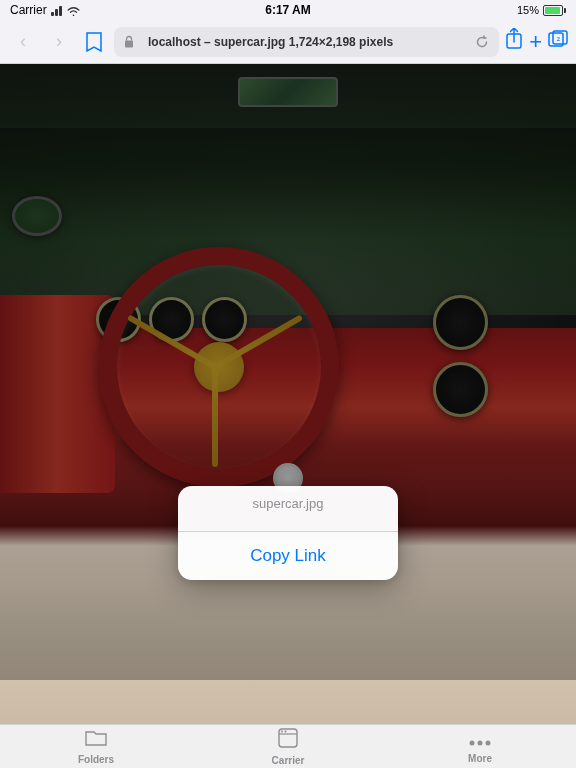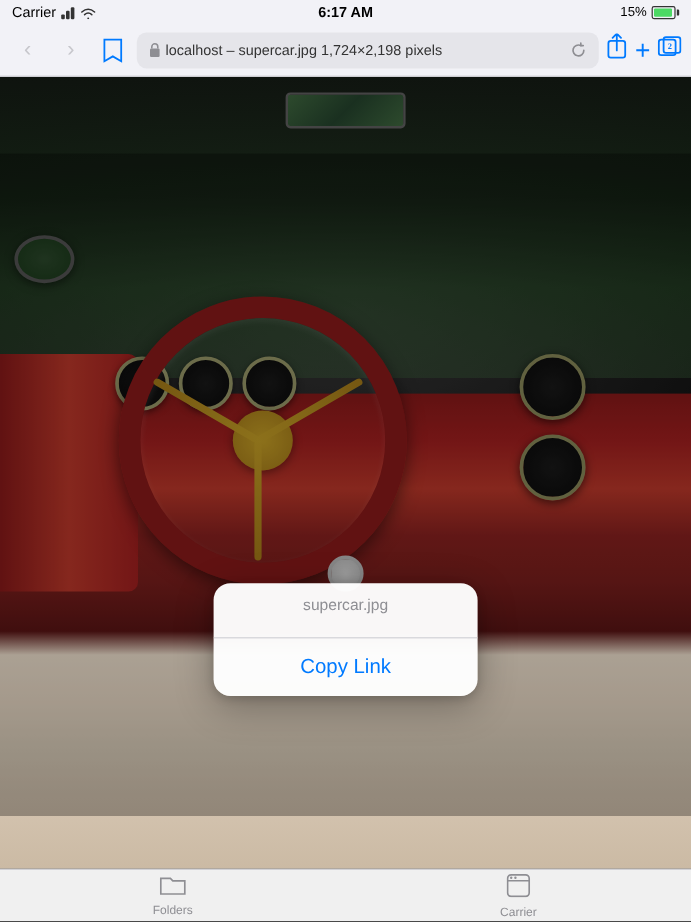--- a/index.html
+++ b/index.html
@@ -75,21 +75,22 @@
       flex: 1;
       height: 30px;
       background: #e5e5ea;
       border-radius: 8px;
       display: flex;
       align-items: center;
       justify-content: center;
       font-size: 13px;
       color: #333;
       padding: 0 10px;
-      gap: 4px;
+      gap: 14px;
+      font-weight: bold;
     }
 
     .url-bar .reload-icon {
       margin-left: auto;
       color: #8e8e93;
       font-size: 14px;
     }
 
     .browser-actions {
       display: flex;
@@ -358,20 +359,21 @@
       z-index: 100;
     }
 
     .tab-item {
       display: flex;
       flex-direction: column;
       align-items: center;
       gap: 2px;
       flex: 1;
       cursor: pointer;
+      font-weight: bold;
     }
 
     .tab-icon {
       font-size: 18px;
       color: #8e8e93;
     }
 
     .tab-label {
       font-size: 10px;
       color: #8e8e93;
@@ -542,13 +544,23 @@
     <span class="tab-icon">
       <svg width="20" height="20" viewBox="0 0 20 20" fill="none">
         <rect x="1" y="1" width="18" height="18" rx="3" stroke="#8e8e93" stroke-width="1.4"></rect>
         <line x1="1" y1="6" x2="19" y2="6" stroke="#8e8e93" stroke-width="1.2"></line>
         <circle cx="4" cy="3.5" r="1" fill="#8e8e93"></circle>
         <circle cx="7.5" cy="3.5" r="1" fill="#8e8e93"></circle>
       </svg>
     </span>
     <span class="tab-label">Carrier</span>
   </div>
+  <div class="tab-item">
+    <span class="tab-icon">
+      <svg width="22" height="6" viewBox="0 0 22 6">
+        <circle cx="3" cy="3" r="2.5" fill="#8e8e93"></circle>
+        <circle cx="11" cy="3" r="2.5" fill="#8e8e93"></circle>
+        <circle cx="19" cy="3" r="2.5" fill="#8e8e93"></circle>
+      </svg>
+    </span>
+    <span class="tab-label">More</span>
+  </div>
 </div>
 
 </body></html>

